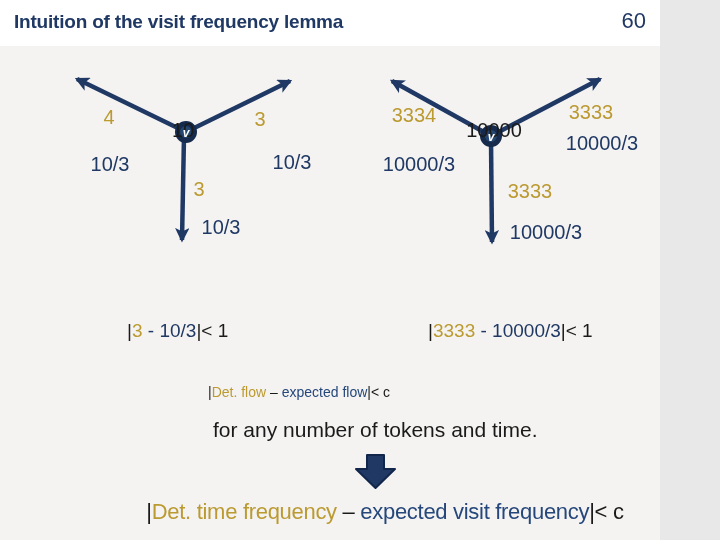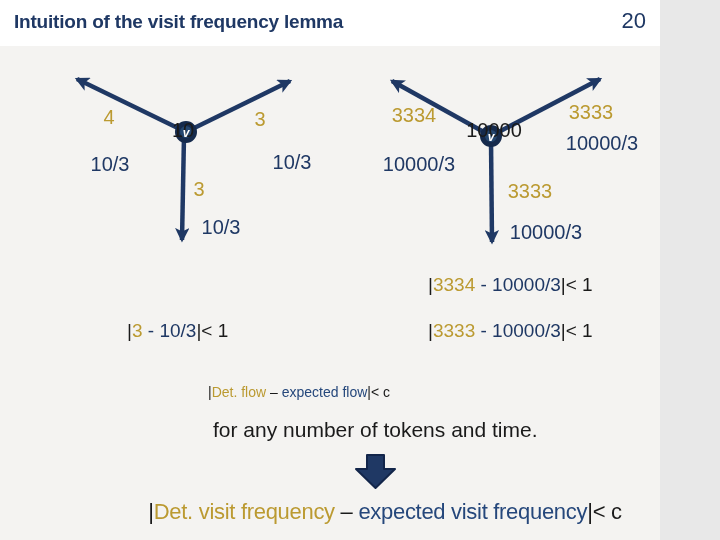--- a/index.html
+++ b/index.html
@@ -42,21 +42,21 @@
     position:absolute; transform:translateY(-50%); font-size:21px;
     white-space:nowrap; color:var(--ink,#1A1A1A);
   }
 </style>
 </head>
 <body>
 
 <div class="slide">
 
   <div class="title">Intuition of the visit frequency lemma</div>
-  <div class="pagenum">20</div>
+  <div class="pagenum">60</div>
 
   <div class="panel"></div>
 
   <svg class="canvas" viewBox="0 0 720 540" aria-hidden="true">
     <defs>
       <marker id="ah" viewBox="0 0 3.8 3.6" refX="3" refY="1.8" markerWidth="3.4" markerHeight="3.2" orient="auto" markerUnits="strokeWidth">
         <path d="M0,0 L3.6,1.8 L0,3.6 L0.9,1.8 Z" class="arrowfill"></path>
       </marker>
     </defs>
 
@@ -91,30 +91,27 @@
   <span class="lbl gold" style="left:591px; top:112px;">3333</span>
   <span class="lbl gold" style="left:530px; top:191px;">3333</span>
   <span class="lbl navy" style="left:419px; top:164px;">10000/3</span>
   <span class="lbl navy" style="left:602px; top:143px;">10000/3</span>
   <span class="lbl navy" style="left:546px; top:232px;">10000/3</span>
   <span class="nodev" style="left:491px; top:137px;">v</span>
 
   <div class="eq" style="left:127px; top:331px;">
     <span class="blk">|</span><span class="gold">3</span><span class="navy"> - </span><span class="navy">10/3</span><span class="blk">|</span><span class="blk">&lt; 1</span>
   </div>
-  <div class="eq" style="left:428px; top:285px;">
-    <span class="blk">|</span><span class="gold">3334</span><span class="navy"> - </span><span class="navy">10000/3</span><span class="blk">|</span><span class="blk">&lt; 1</span>
-  </div>
   <div class="eq" style="left:428px; top:331px;">
     <span class="blk">|</span><span class="gold">3333</span><span class="navy"> - </span><span class="navy">10000/3</span><span class="blk">|</span><span class="blk">&lt; 1</span>
   </div>
 
   <div class="flowline" style="left:208px; top:392px;">
     <span class="blk">|</span><span class="gold">Det. flow</span><span class="blk"> – </span><span class="blue">expected flow</span><span class="blk">|</span><span class="blk">&lt; c</span>
   </div>
 
   <div class="condline" style="left:213px; top:430px;">for any number of tokens and time.</div>
 
   <div class="visitline" style="left:385px; top:512px;">
-    <span class="blk">|</span><span class="gold">Det. visit frequency</span><span class="blk"> – </span><span class="blue">expected visit frequency</span><span class="blk">|</span><span class="blk">&lt; c</span>
+    <span class="blk">|</span><span class="gold">Det. time frequency</span><span class="blk"> – </span><span class="blue">expected visit frequency</span><span class="blk">|</span><span class="blk">&lt; c</span>
   </div>
 
 </div>
 
 </body></html>

